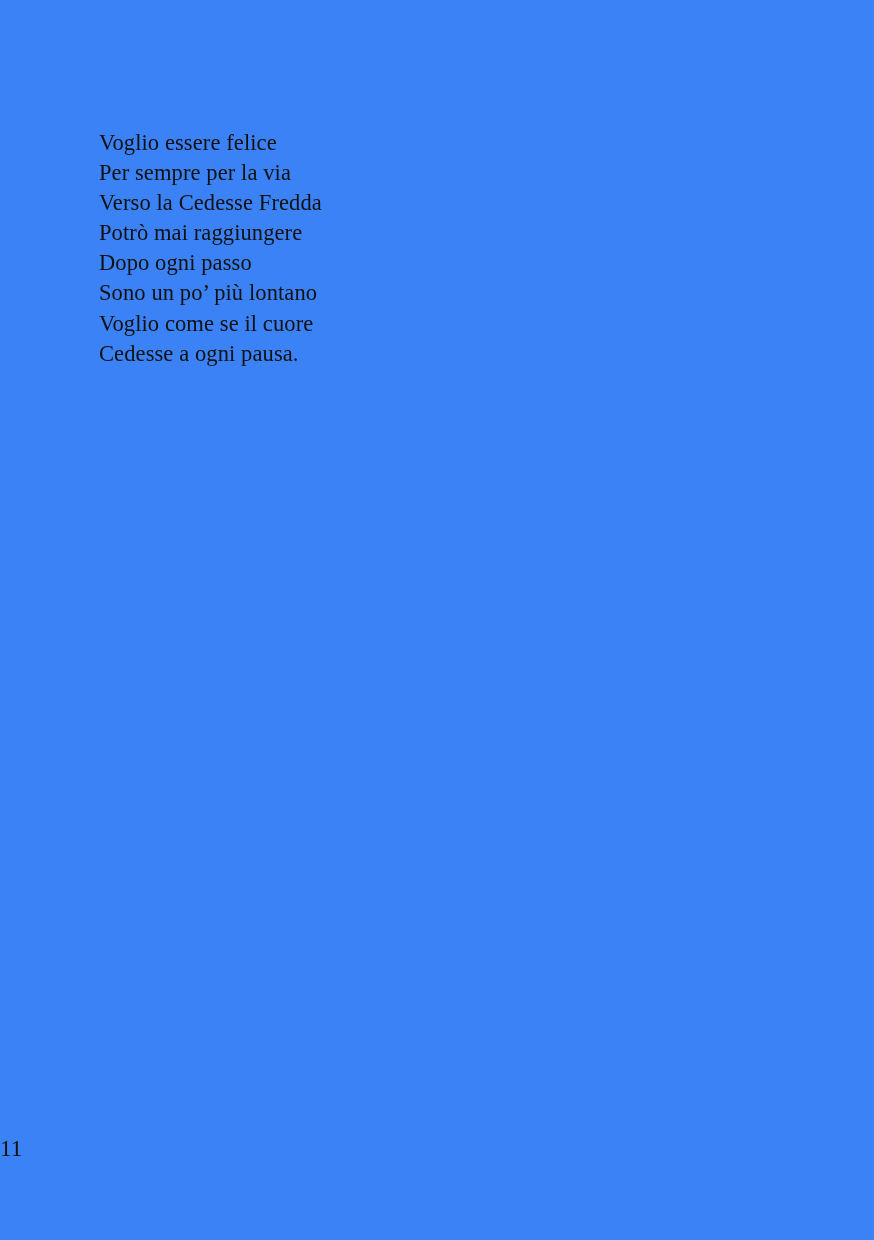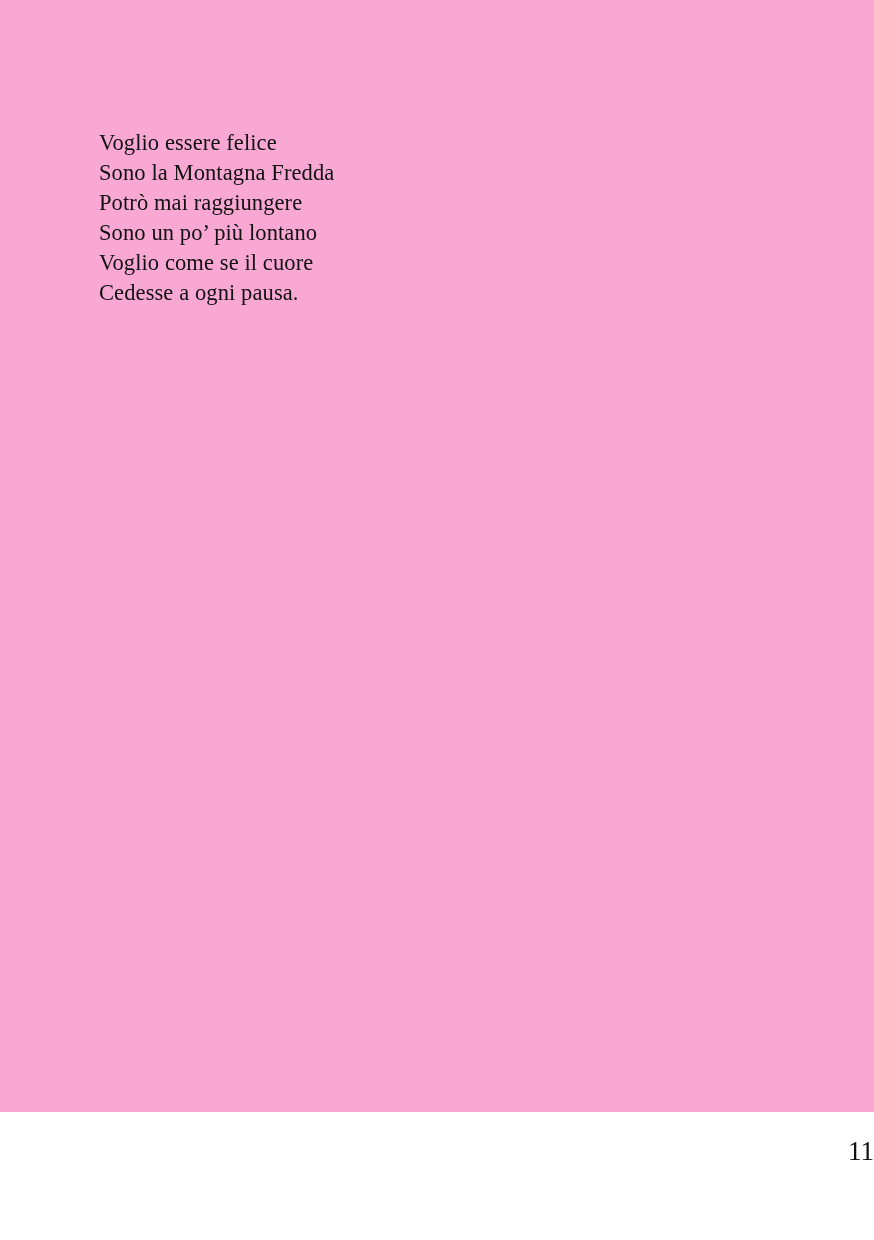--- a/index.html
+++ b/index.html
@@ -13,55 +13,57 @@
     font-family: "Liberation Serif", serif;
     color: #0d0d0d;
     position: relative;
     overflow: hidden;
   }
   .page {
     position: absolute;
     top: 0;
     left: 0;
     width: 874px;
-    height: 1112px;
-    background: #f9a8d4;
+    height: 1240px;
+    background: #3b82f6;
   }
   .poem {
     position: absolute;
     left: 99px;
     top: 128px;
     width: 640px;
   }
   .poem-line {
     font-size: 22.5px;
     line-height: 30.1px;
     white-space: pre;
     letter-spacing: 0.1px;
     color: #111111;
   }
   .page-number {
     position: absolute;
     left: 0;
     right: 0;
     top: 1136px;
-    text-align: right;
-    font-size: 27px;
+    text-align: left;
+    font-size: 23px;
     color: #111111;
   }
 </style>
 </head>
 <body>
 
 <div class="page">
 
   <div class="poem">
     <div class="poem-line">Voglio essere felice</div>
-    <div class="poem-line">Sono la Montagna Fredda</div>
+    <div class="poem-line">Per sempre per la via</div>
+    <div class="poem-line">Verso la Cedesse Fredda</div>
     <div class="poem-line">Potrò mai raggiungere</div>
+    <div class="poem-line">Dopo ogni passo</div>
     <div class="poem-line">Sono un po’ più lontano</div>
     <div class="poem-line">Voglio come se il cuore</div>
     <div class="poem-line">Cedesse a ogni pausa.</div>
   </div>
 
   <div class="page-number">11</div>
 
 </div>
 
 </body></html>

